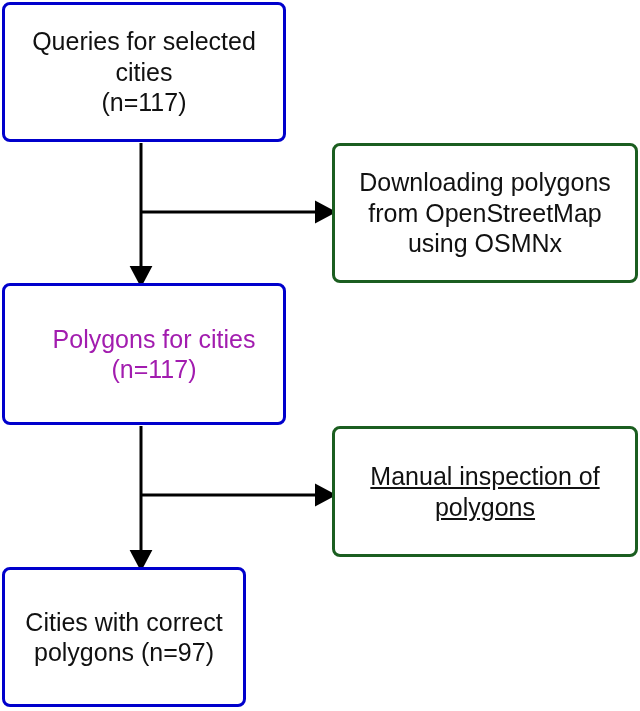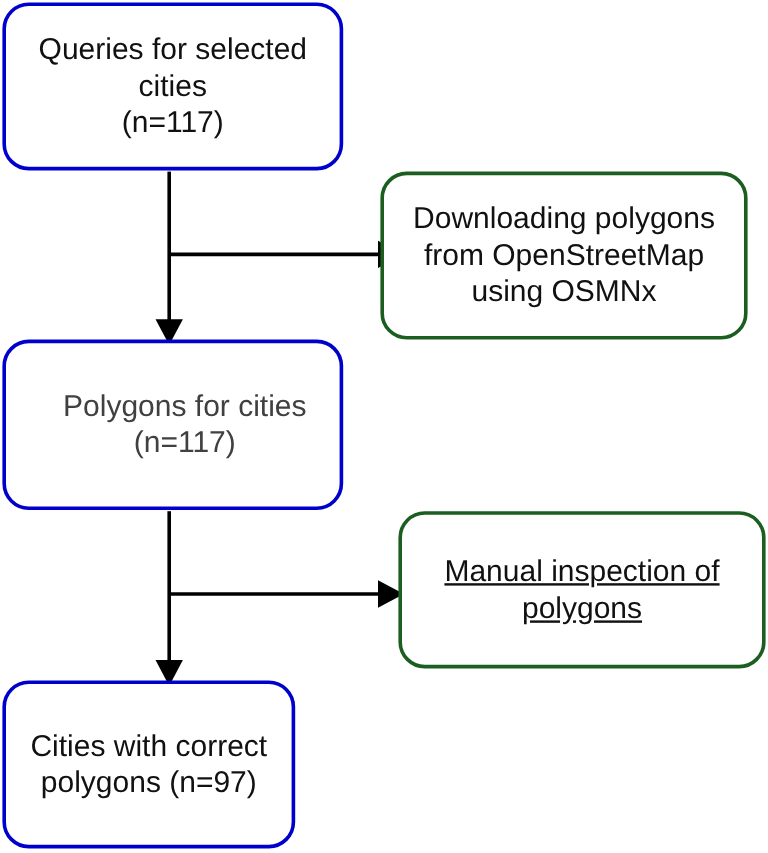--- a/index.html
+++ b/index.html
@@ -19,21 +19,21 @@
     overflow: hidden;
   }
   .node {
     position: absolute;
     box-sizing: border-box;
     display: flex;
     align-items: center;
     justify-content: center;
     text-align: center;
     background: #ffffff;
-    border-radius: 22px;
+    border-radius: 8px;
     color: #111111;
     line-height: 1.22;
     white-space: pre-line;
     z-index: 3;
   }
   .node-blue {
     border: 3px solid var(--blue, #0000CC);
     font-size: 25px;
     padding: 6px 14px;
   }
@@ -42,21 +42,21 @@
     font-size: 25px;
     padding: 6px 14px;
   }
 
   
   #node-queries      { left: 2px;  top: 2px;   width: 284px; height: 140px; }
   #node-polygons     { left: 2px;  top: 283px; width: 284px; height: 142px; }
   #node-correct      { left: 2px;  top: 567px; width: 244px; height: 140px; }
 
   
-  #node-downloading  { left: 317px; top: 143px; width: 306px; height: 140px; }
+  #node-downloading  { left: 332px; top: 143px; width: 306px; height: 140px; }
   #node-inspection   { left: 332px; top: 426px; width: 306px; height: 131px; text-decoration: underline; }
 
   
   #connectors {
     position: absolute;
     left: 0;
     top: 0;
     width: 640px;
     height: 711px;
     z-index: 2;
@@ -96,21 +96,21 @@
   </svg>
 
   <div class="node node-blue" id="node-queries" style="color: rgb(17, 17, 17);">Queries for selected
 cities
 (n=117)</div>
 
   <div class="node node-green" id="node-downloading" style="color: rgb(17, 17, 17);">Downloading polygons
 from OpenStreetMap
 using OSMNx</div>
 
-  <div class="node node-blue" id="node-polygons" style="color: #404040; padding-left: 34px;">Polygons for cities
+  <div class="node node-blue" id="node-polygons" style="color: #a21caf; padding-left: 34px;">Polygons for cities
 (n=117)</div>
 
   <div class="node node-green" id="node-inspection" style="color: rgb(17, 17, 17);">Manual inspection of
 polygons</div>
 
   <div class="node node-blue" id="node-correct" style="color: rgb(17, 17, 17);">Cities with correct
 polygons (n=97)</div>
 
 </div>
 

